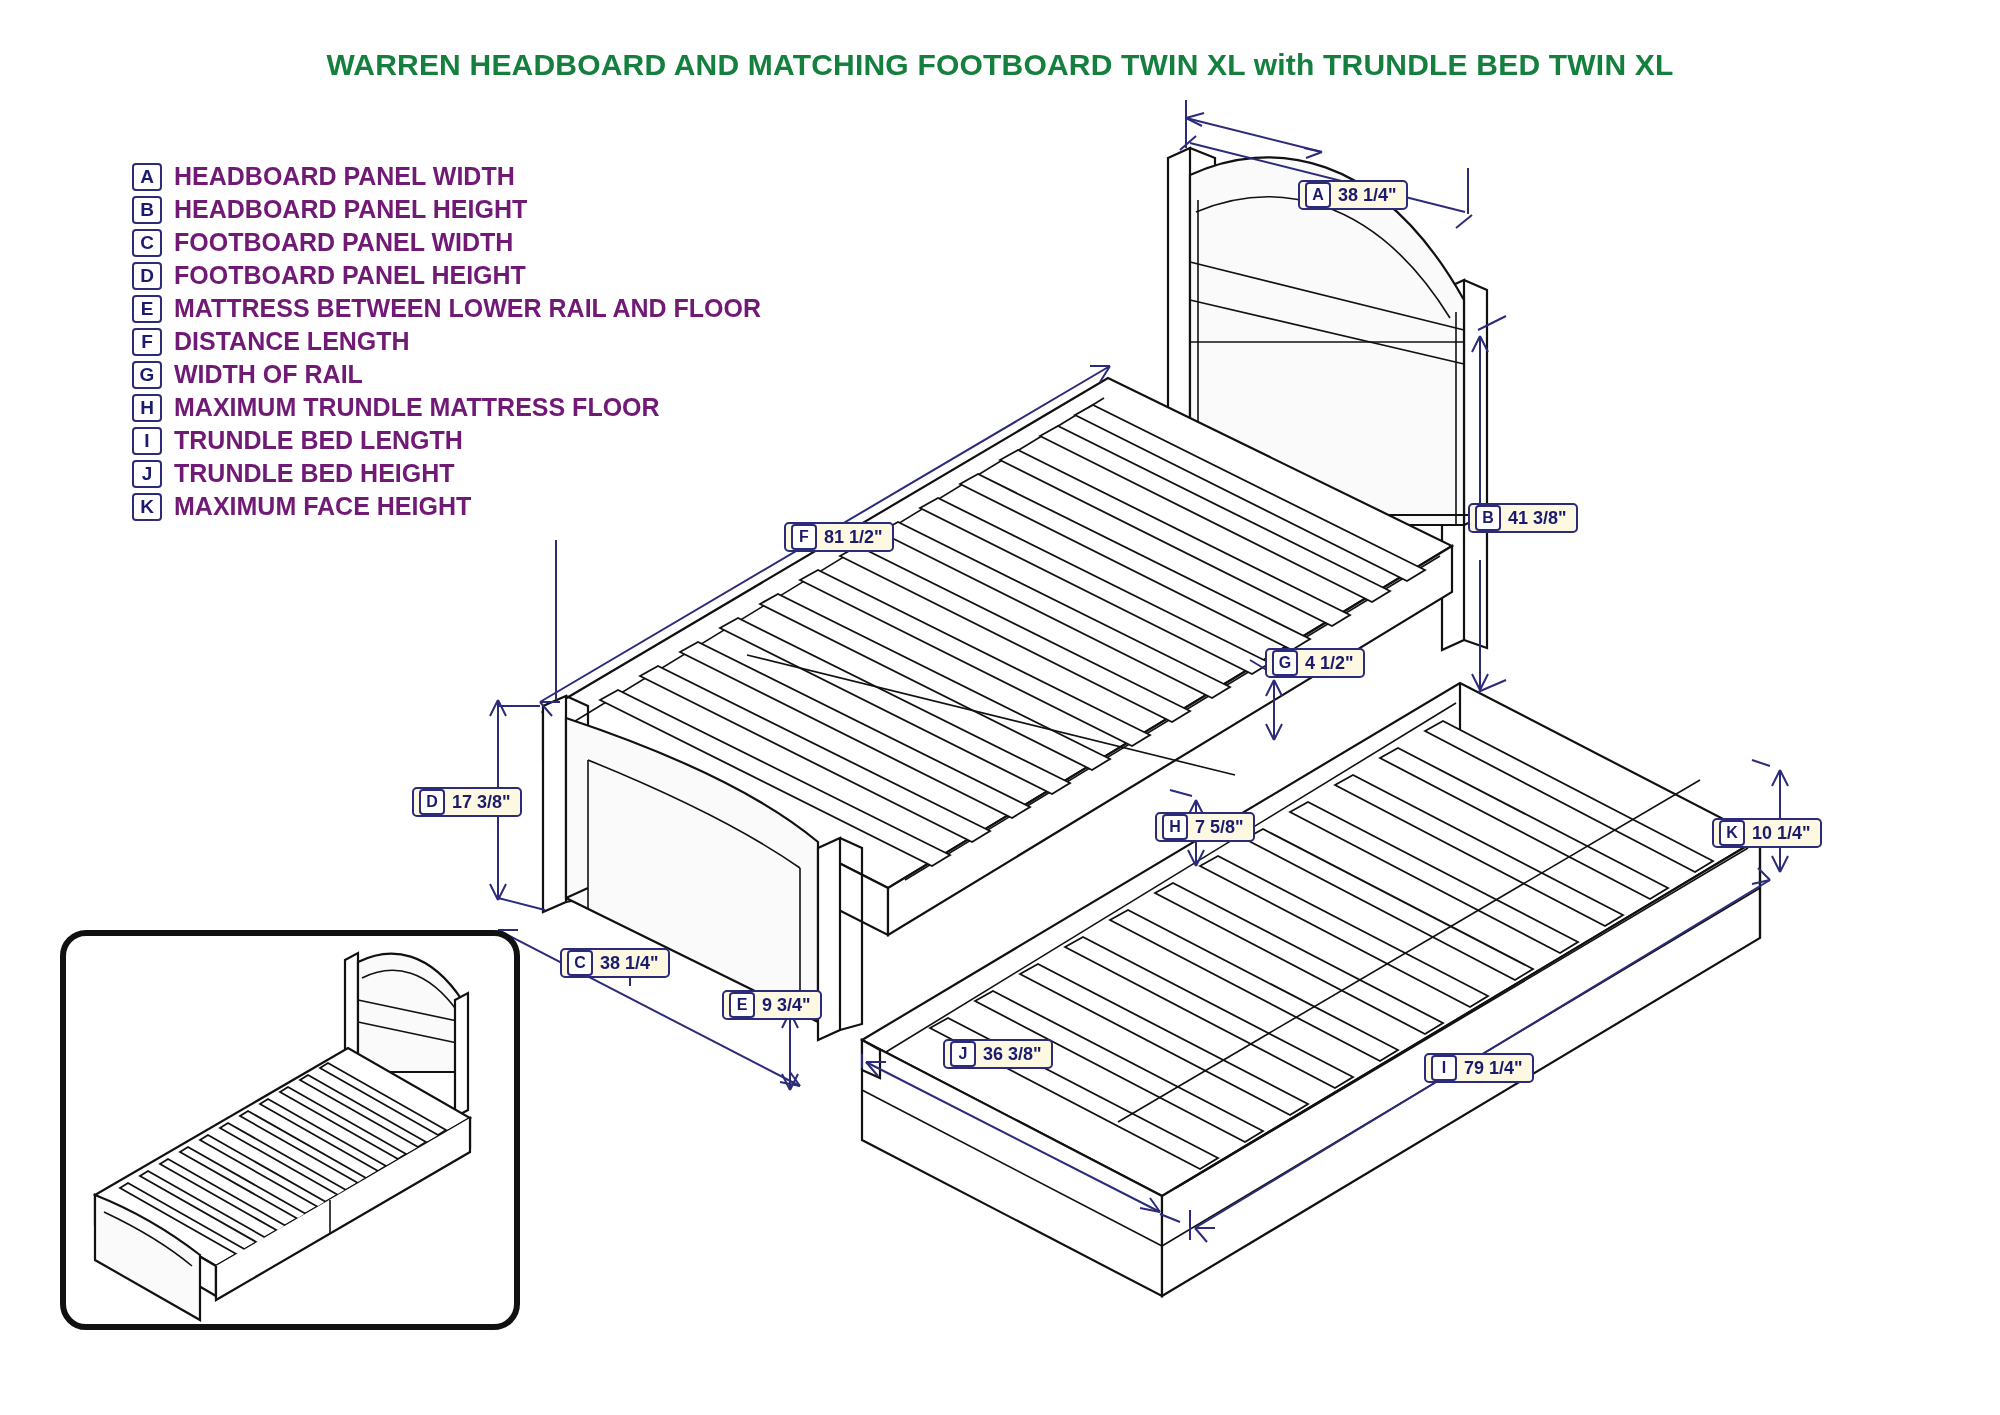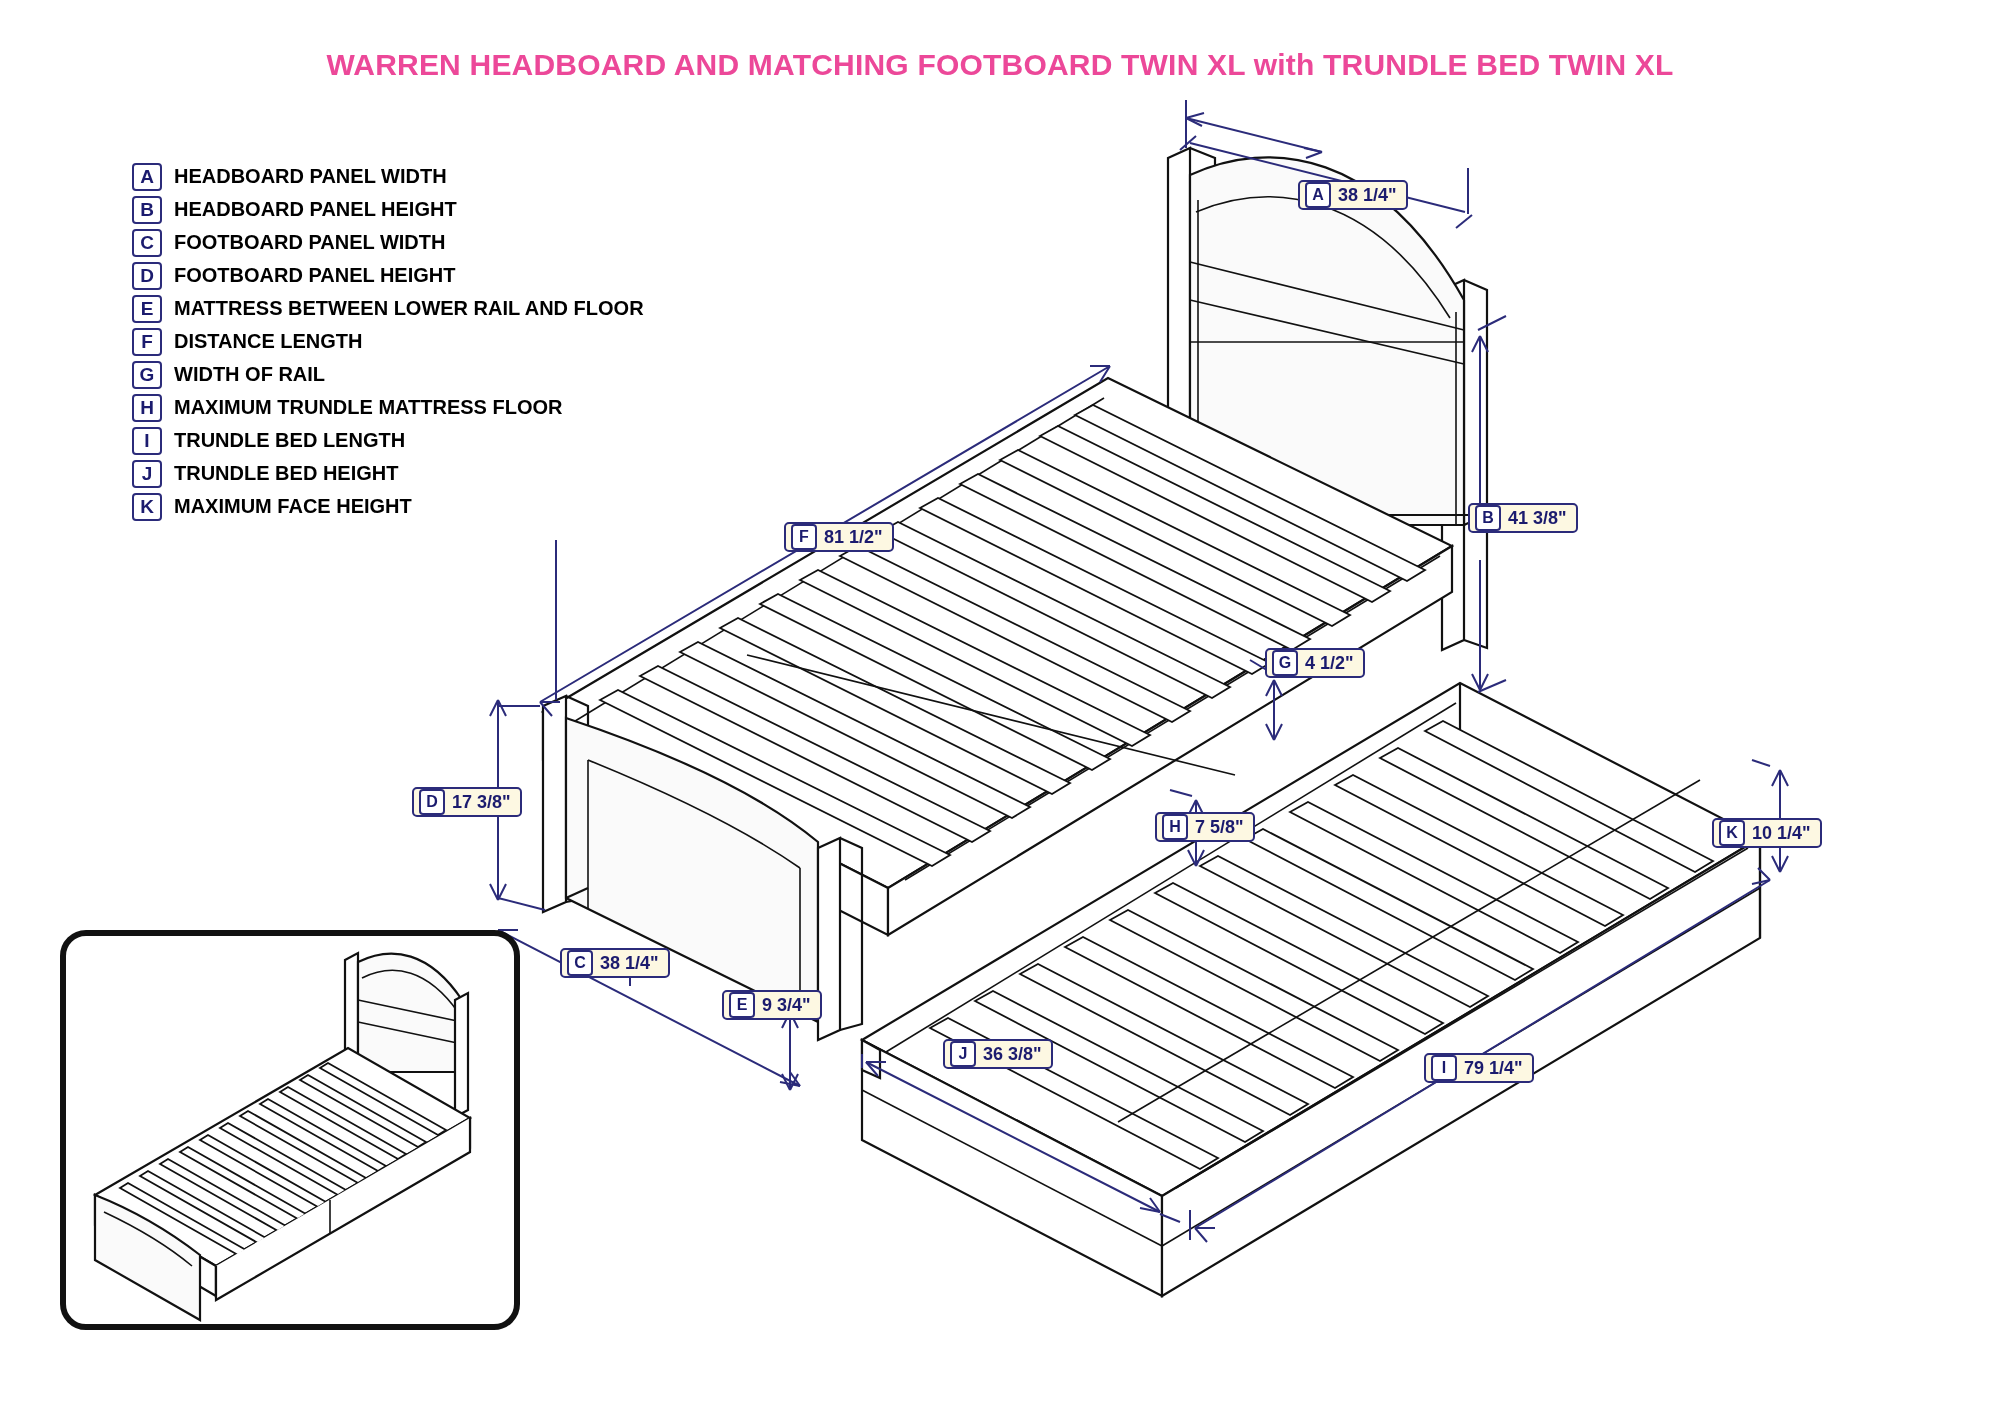--- a/index.html
+++ b/index.html
@@ -11,21 +11,21 @@
     position:relative;
     overflow:hidden;
   }
   .title{
     position:absolute;
     top:48px;left:0;width:2000px;
     text-align:center;
     font-size:30px;
     font-weight:bold;
     letter-spacing:0.2px;
-    color:#ec4899;
+    color:#15803d;
   }
   
   .legend{
     position:absolute;
     top:160px;left:132px;
     width:620px;
   }
   .legend-row{
     display:flex;
     align-items:center;
@@ -37,23 +37,23 @@
     border-radius:4px;
     background:#ffffff;
     color:#1b1b6e;
     font-size:19px;
     font-weight:bold;
     display:flex;align-items:center;justify-content:center;
     margin-right:12px;
     flex:0 0 auto;
   }
   .legend-label{
-    font-size:20px;
+    font-size:25px;
     font-weight:bold;
-    color:#000000;
+    color:#701a75;
     white-space:nowrap;
   }
   
   .chip{
     position:absolute;
     display:flex;
     align-items:center;
     height:30px;
     background:#fdf8e2;
     border:2px solid #2b2b7a;

